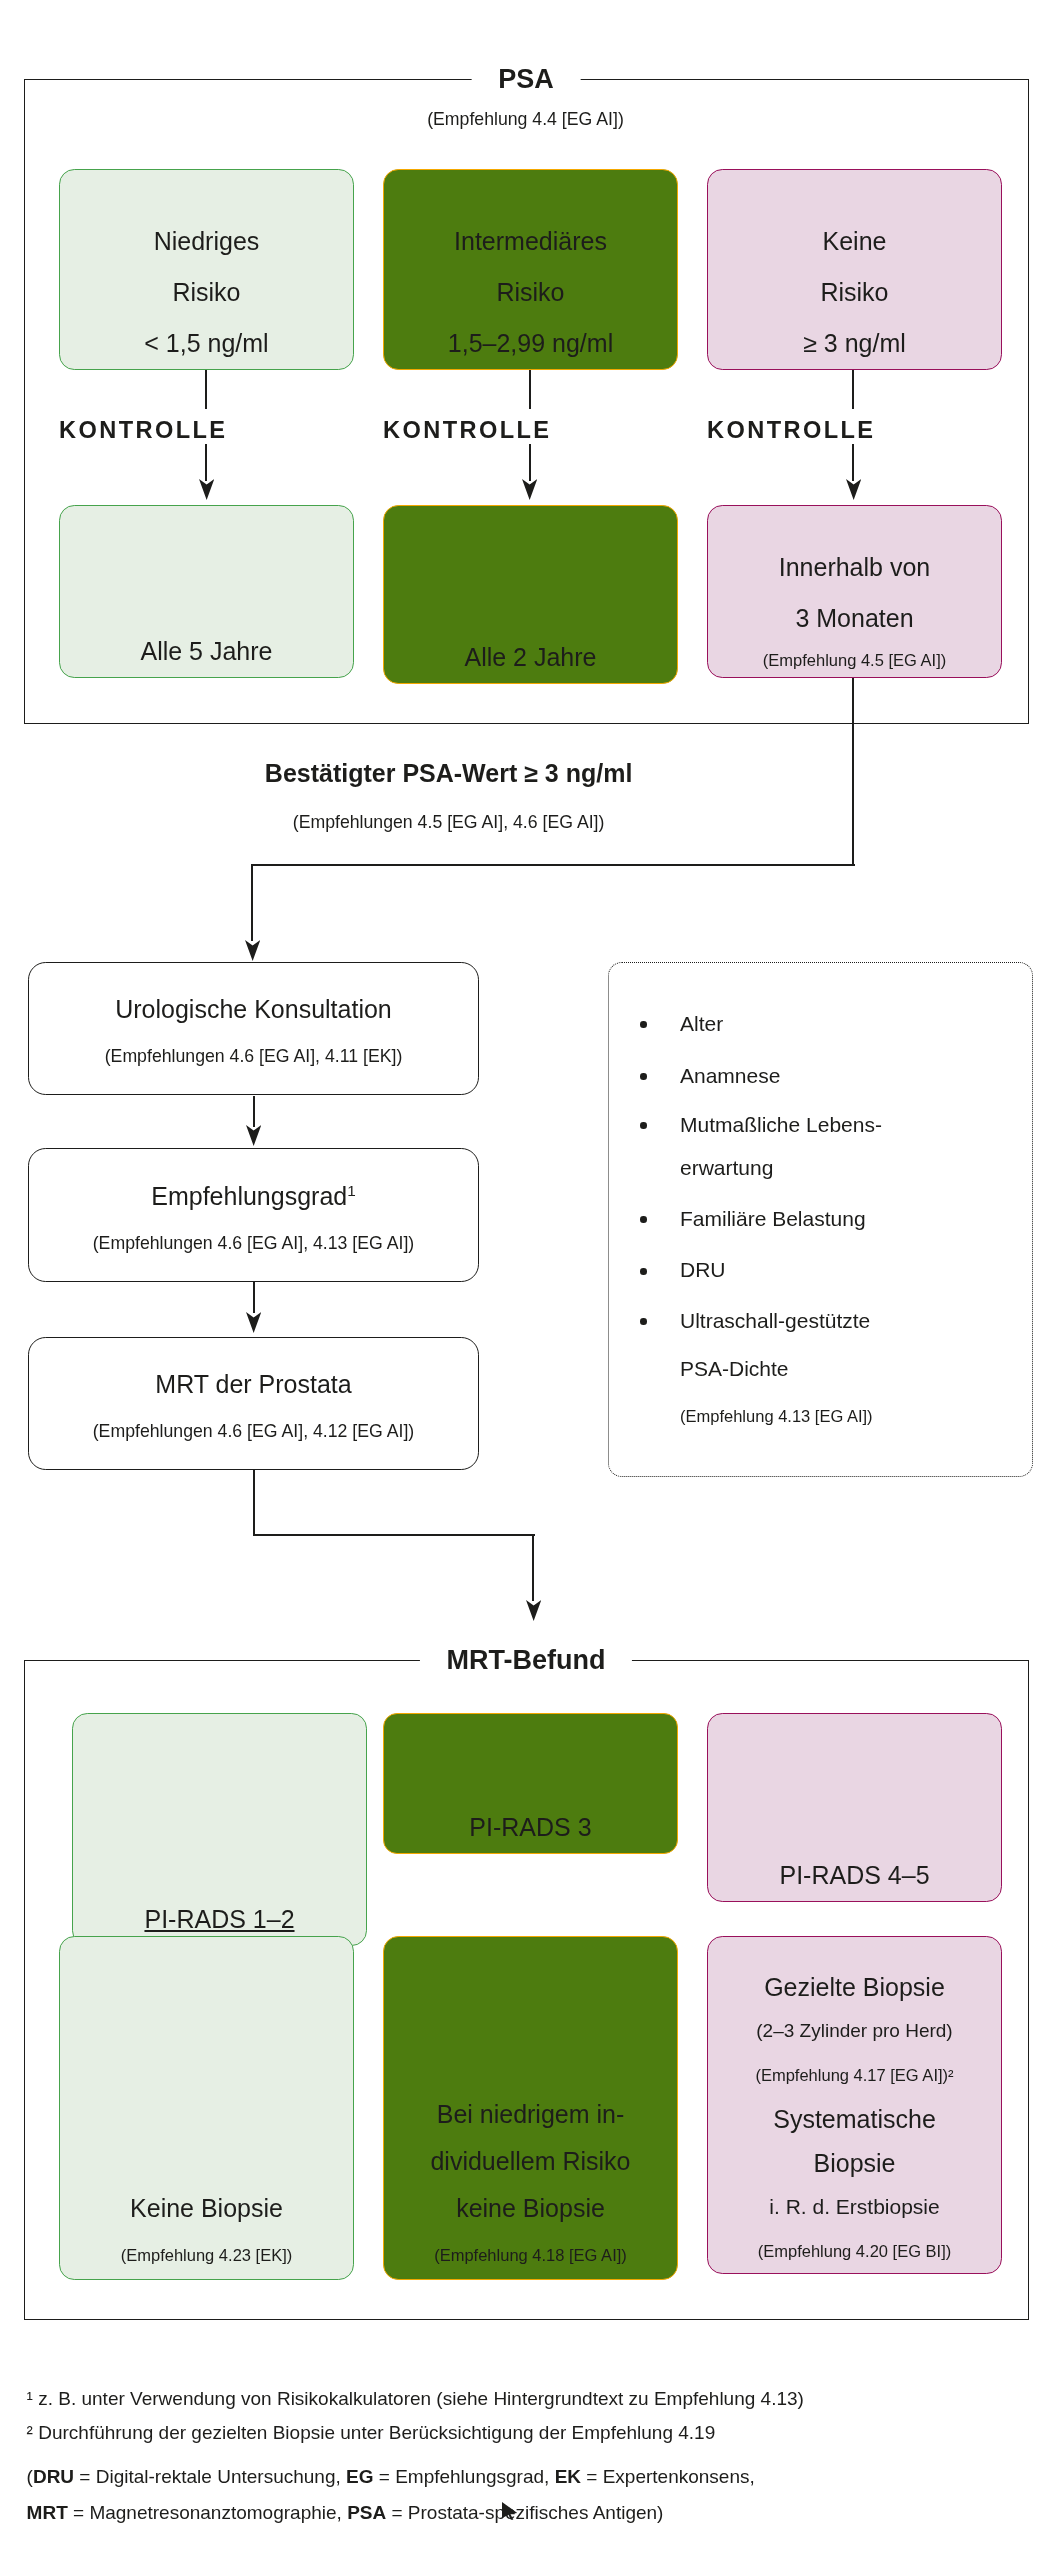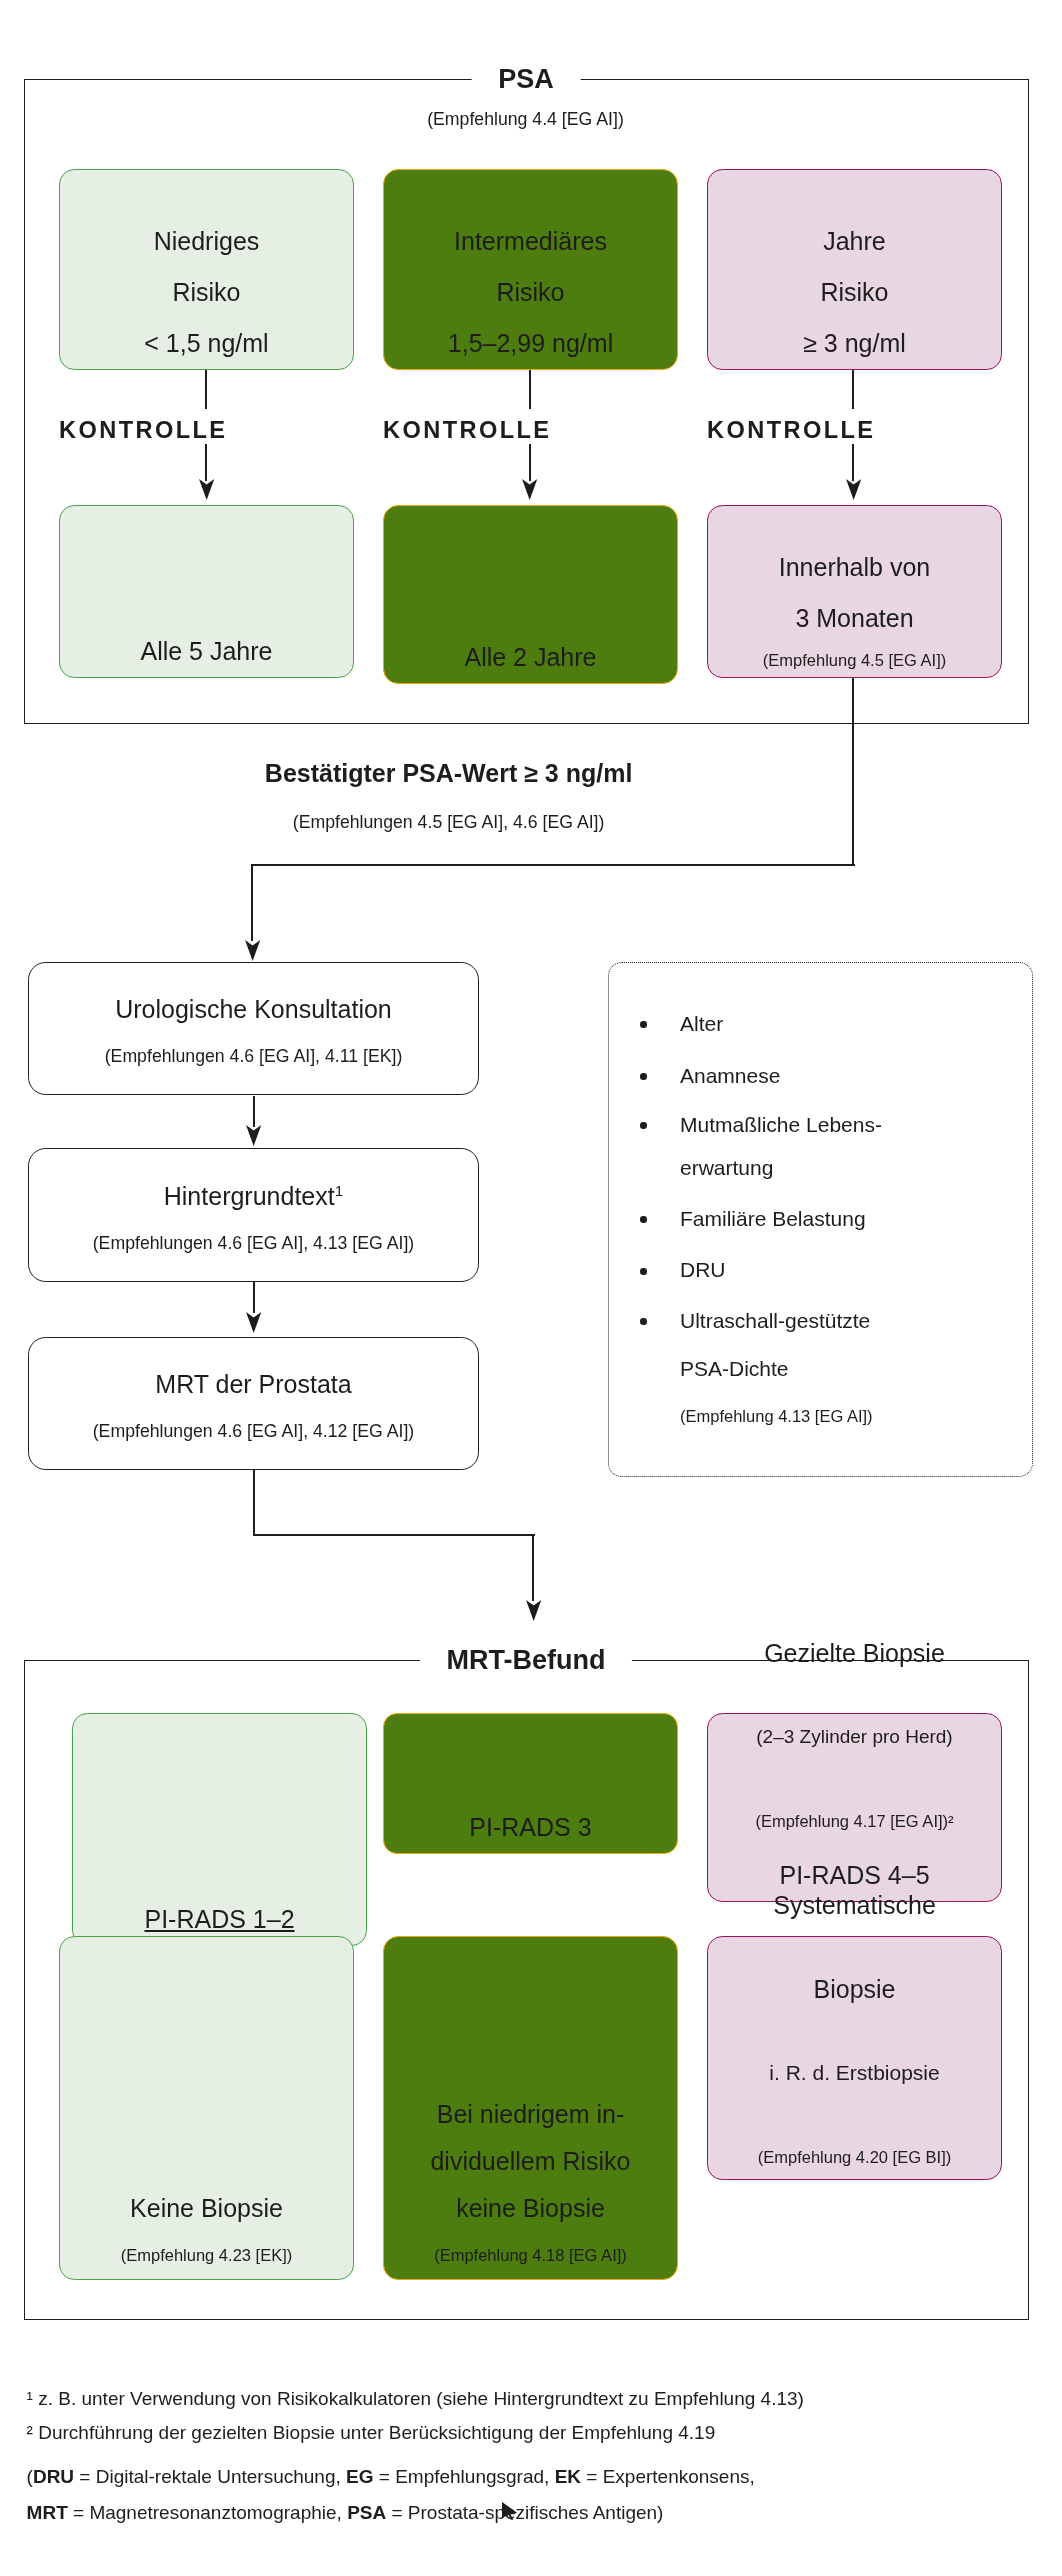--- a/index.html
+++ b/index.html
@@ -71,21 +71,21 @@
     <div class="bigline">Niedriges</div>
     <div class="bigline">Risiko</div>
     <div class="valline">&lt; 1,5 ng/ml</div>
   </div>
   <div class="cbox orange" style="left:383px;top:169px;height:201px;">
     <div class="bigline">Intermediäres</div>
     <div class="bigline">Risiko</div>
     <div class="valline">1,5–2,99 ng/ml</div>
   </div>
   <div class="cbox pink" style="left:707px;top:169px;height:201px;">
-    <div class="bigline">Jahre</div>
+    <div class="bigline">Keine</div>
     <div class="bigline">Risiko</div>
     <div class="valline">≥ 3 ng/ml</div>
   </div>
 
   <div class="vln" style="left:205px;top:370px;height:39px;"></div>
   <div class="vln" style="left:529px;top:370px;height:39px;"></div>
   <div class="vln" style="left:852px;top:370px;height:39px;"></div>
   <div class="klabel" style="left:59px;top:417px;">KONTROLLE</div>
   <div class="klabel" style="left:383px;top:417px;">KONTROLLE</div>
   <div class="klabel" style="left:707px;top:417px;">KONTROLLE</div>
@@ -117,21 +117,21 @@
   <div class="center-note" style="left:23.6px;top:812px;width:850px;">(Empfehlungen 4.5 [EG AI], 4.6 [EG AI])</div>
 
   <div class="sbox" style="top:962px;height:133px;">
     <div class="stitle"><span>Urologische Konsultation</span><sup></sup></div>
     <div class="snote">(Empfehlungen 4.6 [EG AI], 4.11 [EK])</div>
   </div>
   <div class="vln" style="left:253px;top:1096px;height:31px;"></div>
   <div class="ahead" style="left:246px;top:1125px;"></div>
 
   <div class="sbox" style="top:1148px;height:134px;">
-    <div class="stitle"><span>Hintergrundtext</span><sup>1</sup></div>
+    <div class="stitle"><span>Empfehlungsgrad</span><sup>1</sup></div>
     <div class="snote">(Empfehlungen 4.6 [EG AI], 4.13 [EG AI])</div>
   </div>
   <div class="vln" style="left:253px;top:1282px;height:31px;"></div>
   <div class="ahead" style="left:246px;top:1312px;"></div>
 
   <div class="sbox" style="top:1337px;height:133px;">
     <div class="stitle"><span>MRT der Prostata</span><sup></sup></div>
     <div class="snote">(Empfehlungen 4.6 [EG AI], 4.12 [EG AI])</div>
   </div>
 
@@ -174,21 +174,21 @@
   <div class="cbox green" style="left:59px;top:1936px;height:344px;padding-top:22.4px;">
     <div class="r80">Keine Biopsie</div>
     <div class="r28b">(Empfehlung 4.23 [EK])</div>
   </div>
   <div class="cbox orange" style="left:383px;top:1936px;height:344px;padding-top:23.6px;">
     <div class="r80">Bei niedrigem in-</div>
     <div class="r80">dividuellem Risiko</div>
     <div class="r80">keine Biopsie</div>
     <div class="r28b">(Empfehlung 4.18 [EG AI])</div>
   </div>
-  <div class="cbox pink" style="left:707px;top:1936px;height:244px;padding-top:16.5px;gap:40px;">
+  <div class="cbox pink" style="left:707px;top:1936px;height:338px;padding-top:16.5px;">
     <div class="r42">Gezielte Biopsie</div>
     <div class="r32">(2–3 Zylinder pro Herd)</div>
     <div class="r28">(Empfehlung 4.17 [EG AI])²</div>
     <div class="r42">Systematische</div>
     <div class="r42">Biopsie</div>
     <div class="r36">i. R. d. Erstbiopsie</div>
     <div class="r28">(Empfehlung 4.20 [EG BI])</div>
   </div>
 
   <div class="fnote" style="top:2385px;">¹ z. B. unter Verwendung von Risikokalkulatoren (siehe Hintergrundtext zu Empfehlung 4.13)</div>

